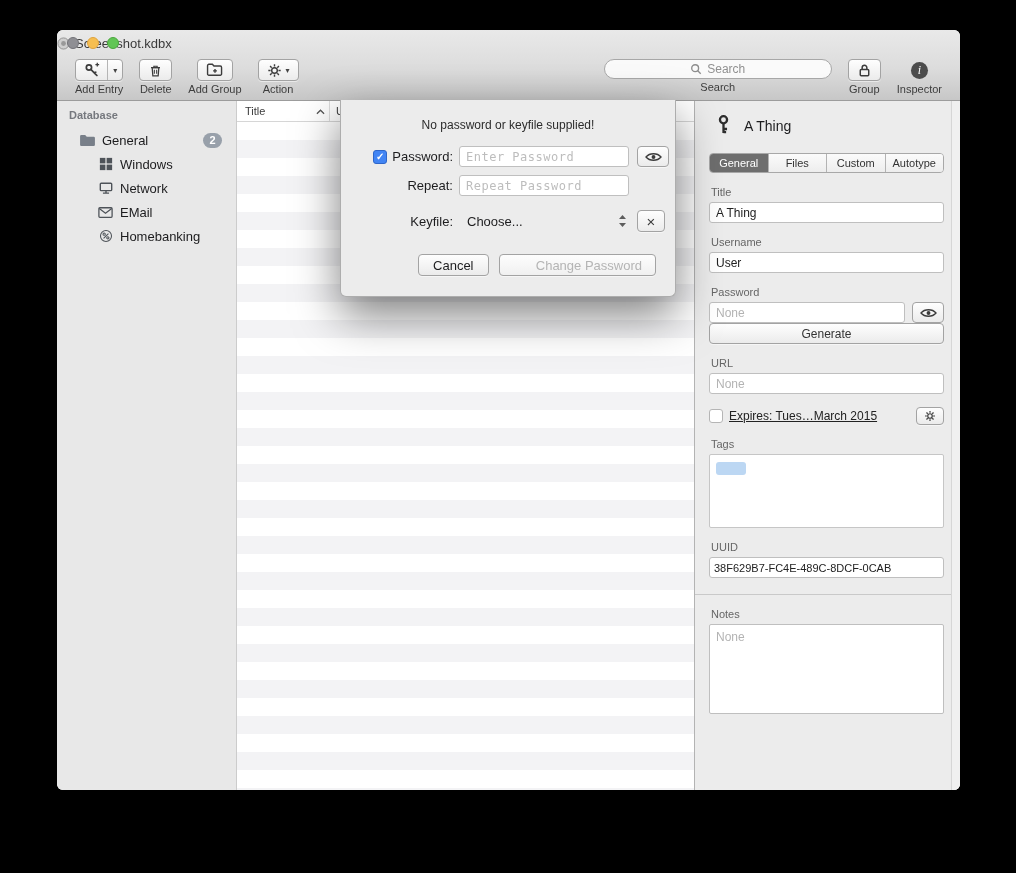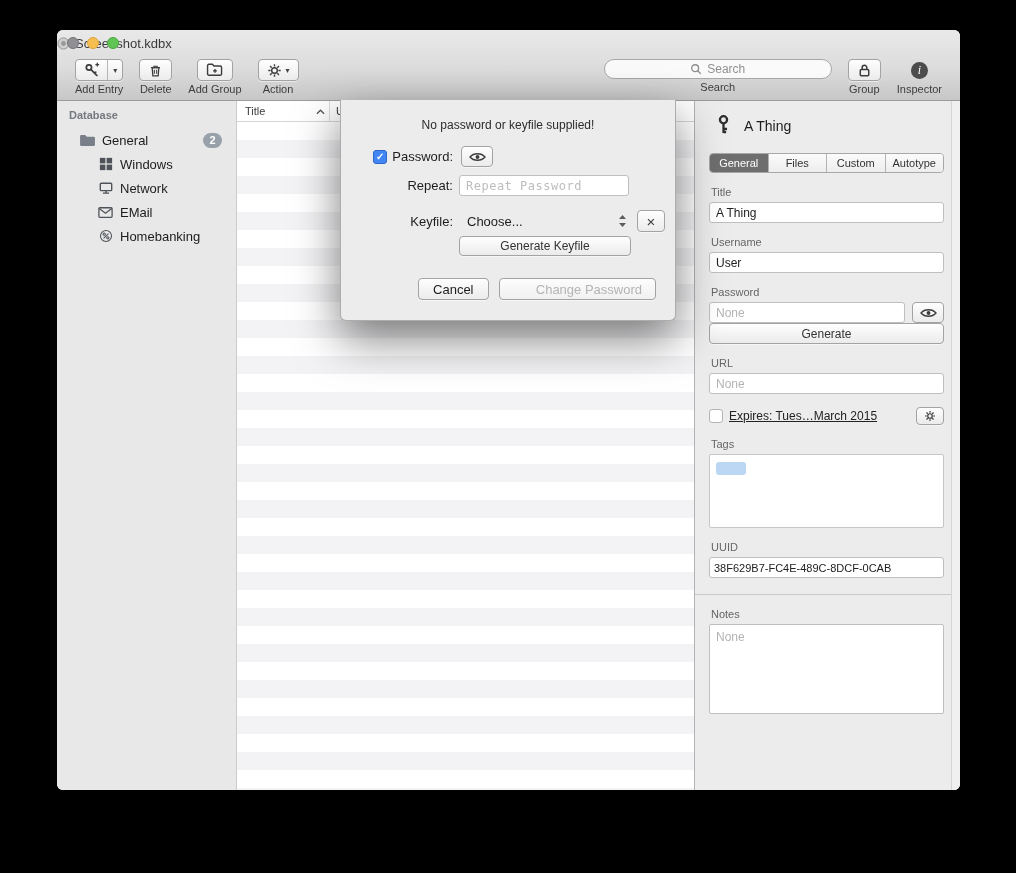--- a/index.html
+++ b/index.html
@@ -415,20 +415,21 @@
 <div class="sheet">
   <div class="sheet-msg">No password or keyfile supplied!</div>
 
   <div class="srow first">
     <span class="slblcell">
       <span class="cb checked">
         <span>✓</span>
       </span>
       <span class="slbl">Password:</span>
     </span>
+    <input class="din" placeholder="Enter Password" style="">
     <button class="bezel eye-btn">
       <span class="btn-ic">
         <svg viewBox="0 0 24 16" width="19" height="12">
             <path d="M2 8 C7 2.2 17 2.2 22 8 C17 13.8 7 13.8 2 8 Z" fill="none" stroke="#3c3c3c" stroke-width="1.8"></path>
             <circle cx="12" cy="8" r="2.6" fill="#3c3c3c"></circle>
           </svg>
       </span>
     </button>
   </div>
 
@@ -450,22 +451,18 @@
             <path d="M4.5 1 L8 5 H1 Z" fill="#5d5d5d"></path>
             <path d="M4.5 13 L1 9 H8 Z" fill="#5d5d5d"></path>
           </svg>
       </span>
     </div>
     <button class="bezel x-btn">
       <span>×</span>
     </button>
   </div>
 
-  <div class="srow genkey-row">
-    <span class="slblcell"></span>
-    <button class="bezel genkey-btn">Generate Keyfile</button>
-  </div>
 
   <div class="sheet-buttons">
     <button class="bezel sbtn cancel">Cancel</button>
     <button class="bezel sbtn disabled">Change Password</button>
   </div>
 </div>
 
 </body></html>

